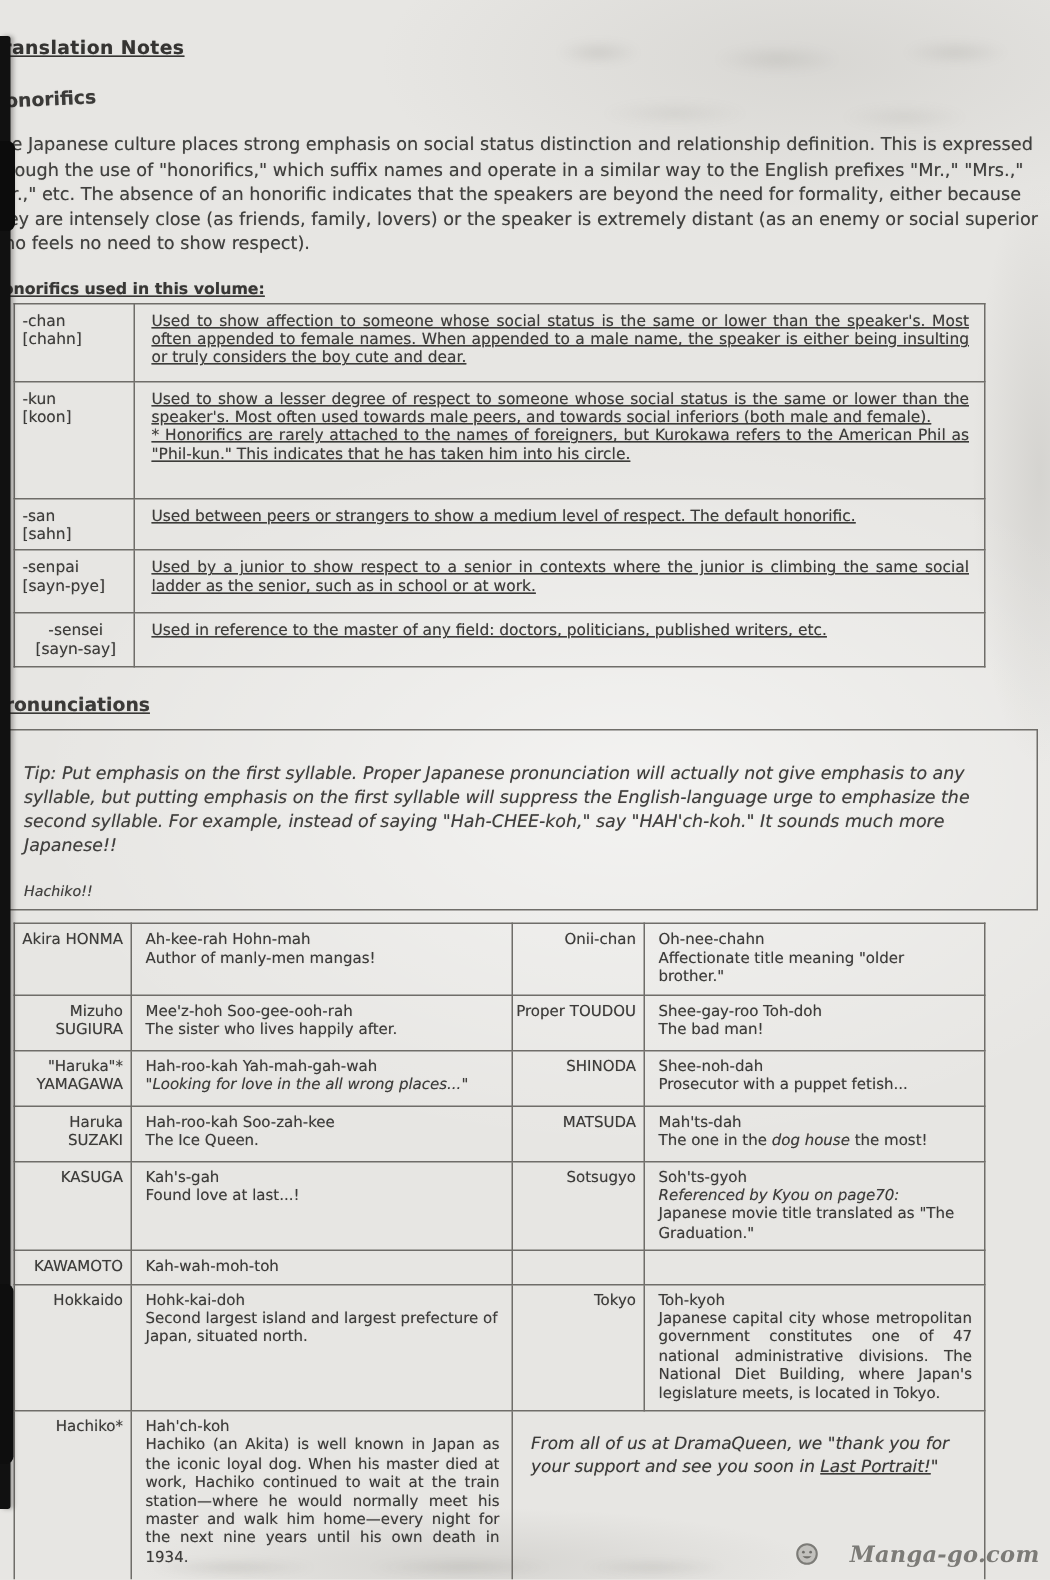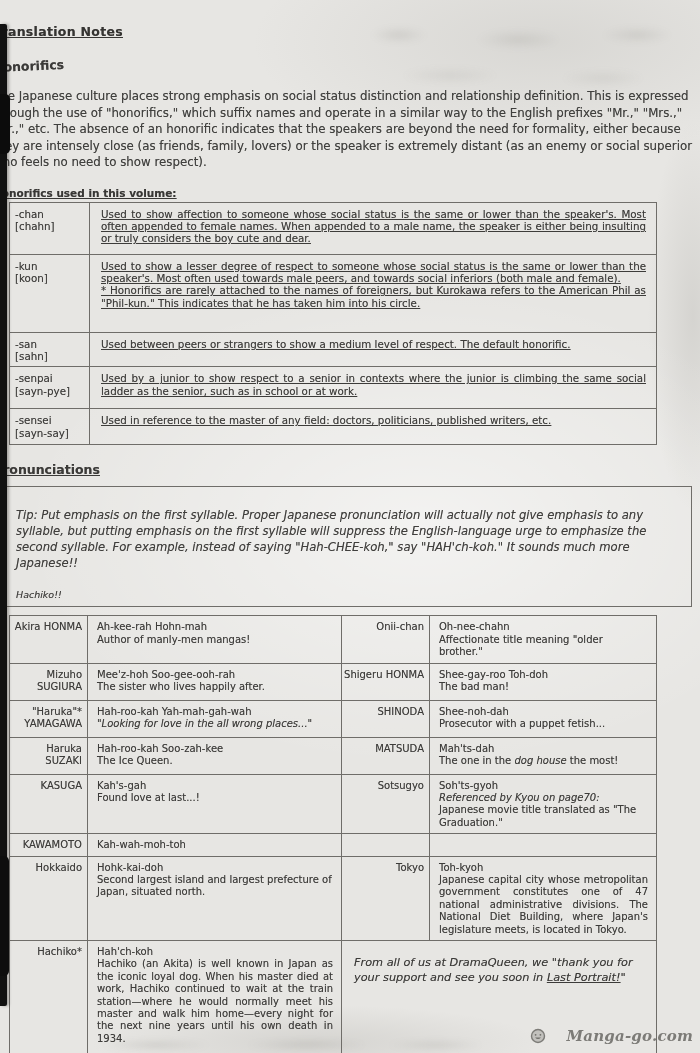--- a/index.html
+++ b/index.html
@@ -97,21 +97,21 @@
 
   
   table.hono { font-size:10.3px; line-height:12.4px; }
   table.hono td.term { width:80px; padding:5px 3px 4px 5px; }
   table.hono td.desc { padding:5px 10px 4px 11px; text-align:justify;text-decoration:underline; }
   table.hono td.desc .note { margin-top:0; }
   tr.r-chan td { height:52px;margin-top:25px; }
   tr.r-kun td { height:78px; }
   tr.r-san td { height:30px; }
   tr.r-senpai td { height:42px; }
-  tr.r-sensei td { height:36px; }
+  tr.r-sensei td { height:36px;text-align:center; }
 
   
   .tip-box {
     margin:9px 8px 0 4px;
     border:1px solid #6f6d69;
     padding:20px 14px 5px 11px;
     font-size:11.6px; line-height:16px;
     color:#403f3d;
     font-style:italic;
   }
@@ -229,21 +229,21 @@
           <div>Oh-nee-chahn</div>
           <div>Affectionate title meaning "older brother."</div>
         </td>
       </tr>
       <tr class="pr3">
         <td class="n">Mizuho SUGIURA</td>
         <td class="d d2">
           <div>Mee'z-hoh Soo-gee-ooh-rah</div>
           <div>The sister who lives happily after.</div>
         </td>
-        <td class="n n3">Shigeru HONMA</td>
+        <td class="n n3">Proper TOUDOU</td>
         <td class="d">
           <div>Shee-gay-roo Toh-doh</div>
           <div>The bad man!</div>
         </td>
       </tr>
       <tr class="pr4">
         <td class="n">"Haruka"* YAMAGAWA</td>
         <td class="d d2">
           <div>Hah-roo-kah Yah-mah-gah-wah</div>
           <div class="em">"Looking for love in the all wrong places..."</div>

